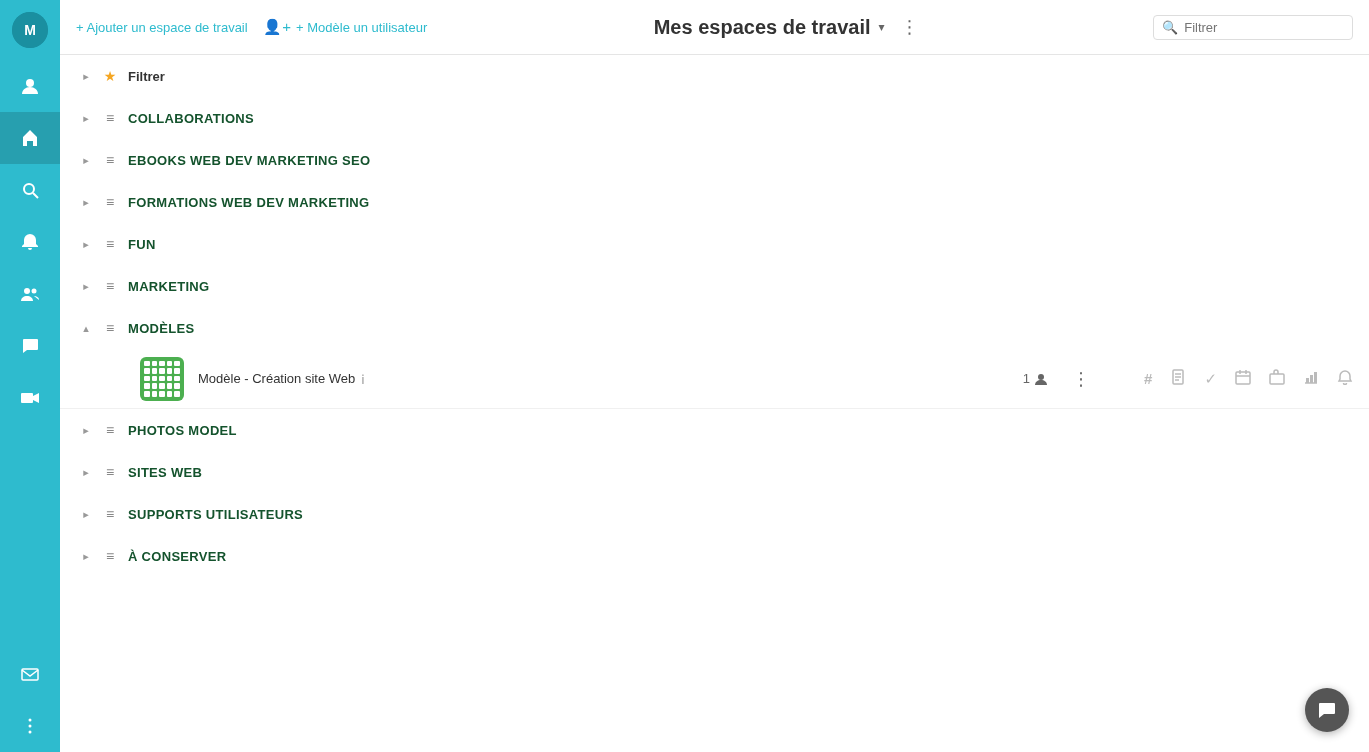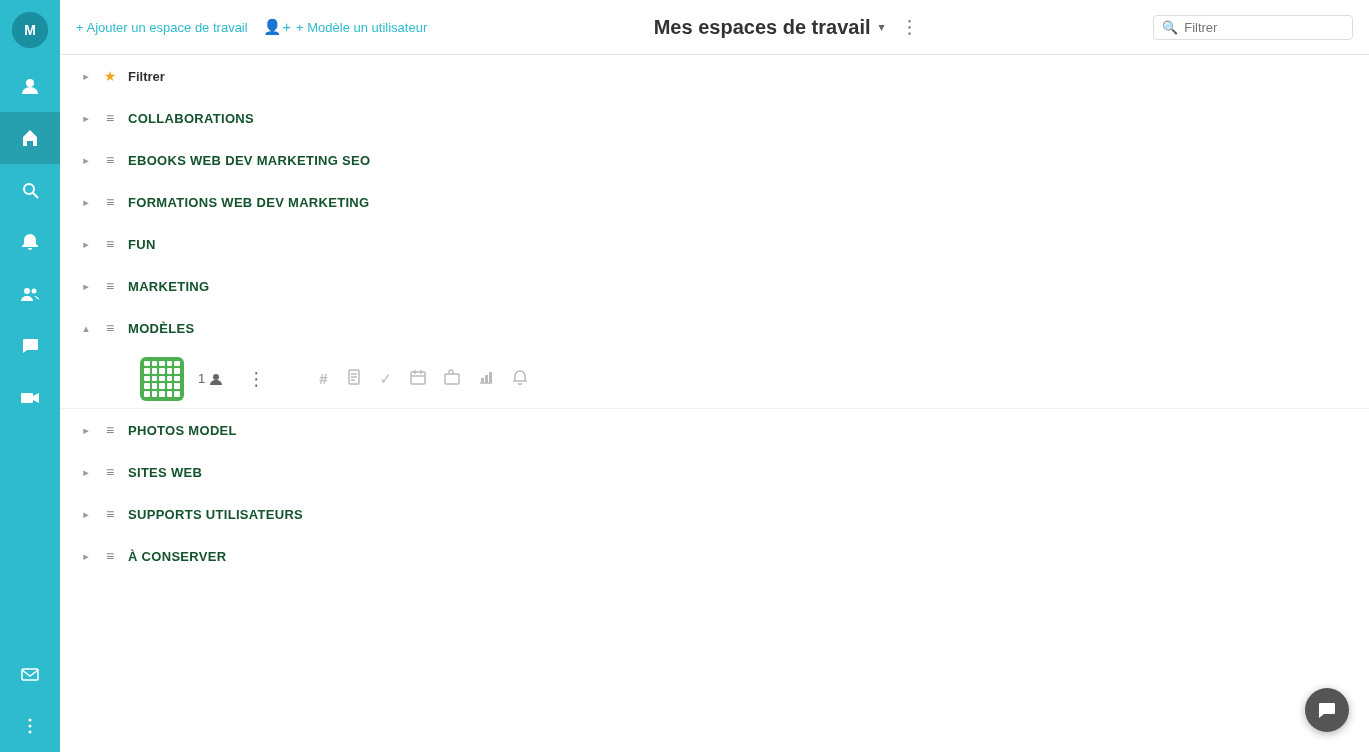--- a/index.html
+++ b/index.html
@@ -434,20 +434,24 @@
           <div class="thumb-dot"></div>
           <div class="thumb-dot"></div>
           <div class="thumb-dot"></div>
           <div class="thumb-dot"></div>
         <div class="thumb-dot"></div>
           <div class="thumb-dot"></div>
           <div class="thumb-dot"></div>
           <div class="thumb-dot"></div>
           <div class="thumb-dot"></div>
       </div>
+      <span class="workspace-name">
+        <span>Modèle - Création site Web</span>
+        <span class="info-icon">ℹ</span>
+      </span>
       <div class="workspace-meta">
         <span>1</span>
         <svg width="14" height="14" viewBox="0 0 14 14" fill="#666">
           <circle cx="7" cy="5" r="3"></circle>
           <path d="M1 13c0-3 2.7-5 6-5s6 2 6 5"></path>
         </svg>
       </div>
       <button class="more-btn">⋮</button>
       <div class="workspace-actions">
         <span class="action-icon" style="font-weight:bold; font-size:15px;">#</span>

